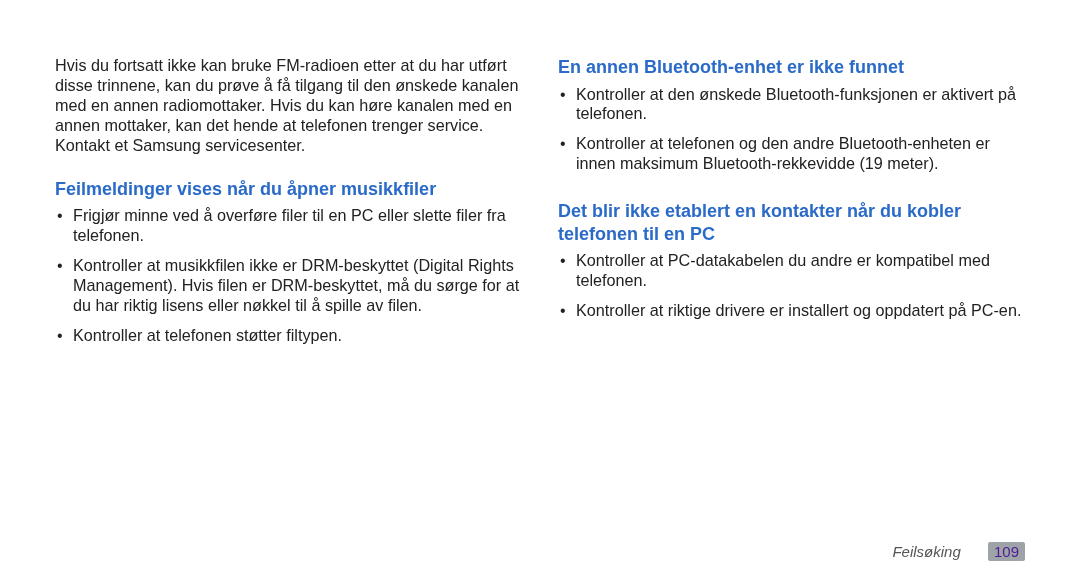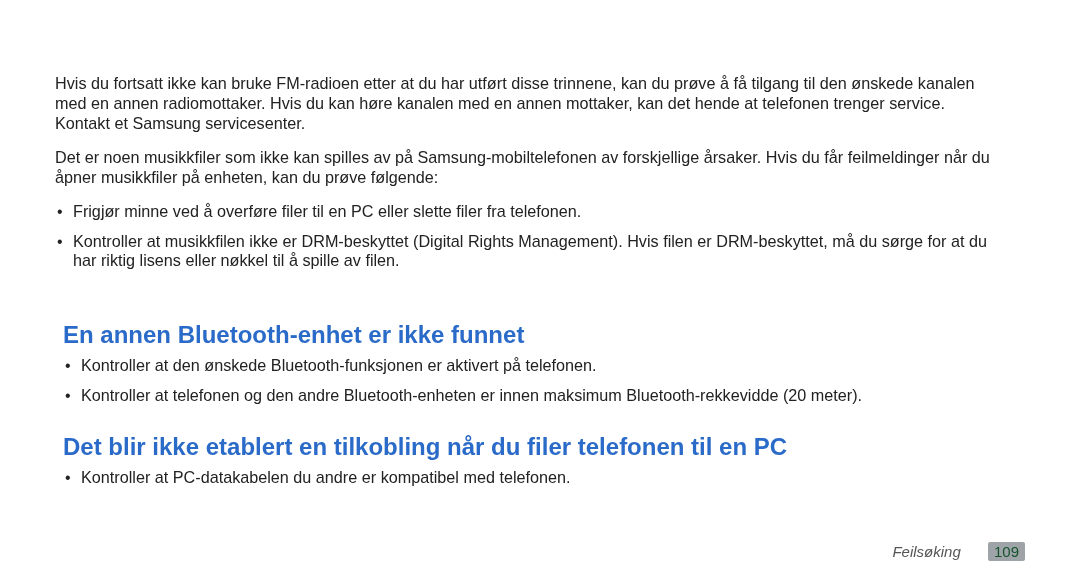--- a/index.html
+++ b/index.html
@@ -7,42 +7,42 @@
     padding: 0;
     background: #fff;
     font-family: "Segoe UI", Arial, Helvetica, sans-serif;
     color: #222;
     width: 1080px;
     height: 586px;
     overflow: hidden;
   }
   .page {
     display: flex;
-    flex-direction: column;
-    padding: 74px 55px 20px 55px;
+    flex-direction: row;
+    padding: 56px 55px 20px 55px;
     height: 100%;
     box-sizing: border-box;
     position: relative;
   }
   .col {
     flex: 1;
     display: flex;
     flex-direction: column;
   }
   .col.left { padding-right: 28px; }
   .col.right { padding-left: 8px; }
   .body-text {
     font-size: 16.2px;
     line-height: 1.23;
     margin: 0 0 14px 0;
   }
   .heading {
     color: #2a6ac8;
     font-weight: 700;
-    font-size: 24px;
+    font-size: 18px;
     line-height: 1.25;
     margin: 8px 0 6px 0;
   }
   ul {
     list-style: none;
     margin: 0 0 8px 0;
     padding: 0;
   }
   li {
     position: relative;
@@ -64,56 +64,58 @@
     bottom: 26px;
     font-size: 15px;
   }
   .footer .sec {
     font-style: italic;
     color: #555;
     margin-right: 23px;
   }
   .footer .num {
     background: #9ea3a7;
-    color: #14532d;
+    color: #4c1d95;
     padding: 1px 6px;
     border-radius: 2px;
     font-style: normal;
   }
 </style>
 </head>
 <body>
 
 <div class="page">
 
   <div class="col left">
     <p class="body-text">Hvis du fortsatt ikke kan bruke FM-radioen etter at du har utført disse trinnene, kan du prøve å få tilgang til den ønskede kanalen med en annen radiomottaker. Hvis du kan høre kanalen med en annen mottaker, kan det hende at telefonen trenger service. Kontakt et Samsung servicesenter.</p>
 
+    <div class="heading">Feilmeldinger vises når du åpner musikkfiler</div>
 
-    <p class="body-text">Det er noen musikkfiler som ikke kan spilles av på Samsung-mobiltelefonen av forskjellige årsaker. Hvis du får feilmeldinger når du åpner musikkfiler på enheten, kan du prøve følgende:</p>
 
     <ul>
       <li>Frigjør minne ved å overføre filer til en PC eller slette filer fra telefonen.</li>
       <li>Kontroller at musikkfilen ikke er DRM-beskyttet (Digital Rights Management). Hvis filen er DRM-beskyttet, må du sørge for at du har riktig lisens eller nøkkel til å spille av filen.</li>
+      <li>Kontroller at telefonen støtter filtypen.</li>
     </ul>
   </div>
 
   <div class="col right">
     <div class="heading" style="margin-top:0;">En annen Bluetooth-enhet er ikke funnet</div>
 
     <ul>
       <li>Kontroller at den ønskede Bluetooth-funksjonen er aktivert på telefonen.</li>
-      <li>Kontroller at telefonen og den andre Bluetooth-enheten er innen maksimum Bluetooth-rekkevidde (20 meter).</li>
+      <li>Kontroller at telefonen og den andre Bluetooth-enheten er innen maksimum Bluetooth-rekkevidde (19 meter).</li>
     </ul>
 
 
-    <div class="heading">Det blir ikke etablert en tilkobling når du filer telefonen til en PC</div>
+    <div class="heading">Det blir ikke etablert en kontakter når du kobler telefonen til en PC</div>
 
     <ul>
       <li>Kontroller at PC-datakabelen du andre er kompatibel med telefonen.</li>
+      <li>Kontroller at riktige drivere er installert og oppdatert på PC-en.</li>
     </ul>
   </div>
 
   <div class="footer">
     <span class="sec">Feilsøking</span>
     <span class="num">109</span>
   </div>
 
 </div>
 

